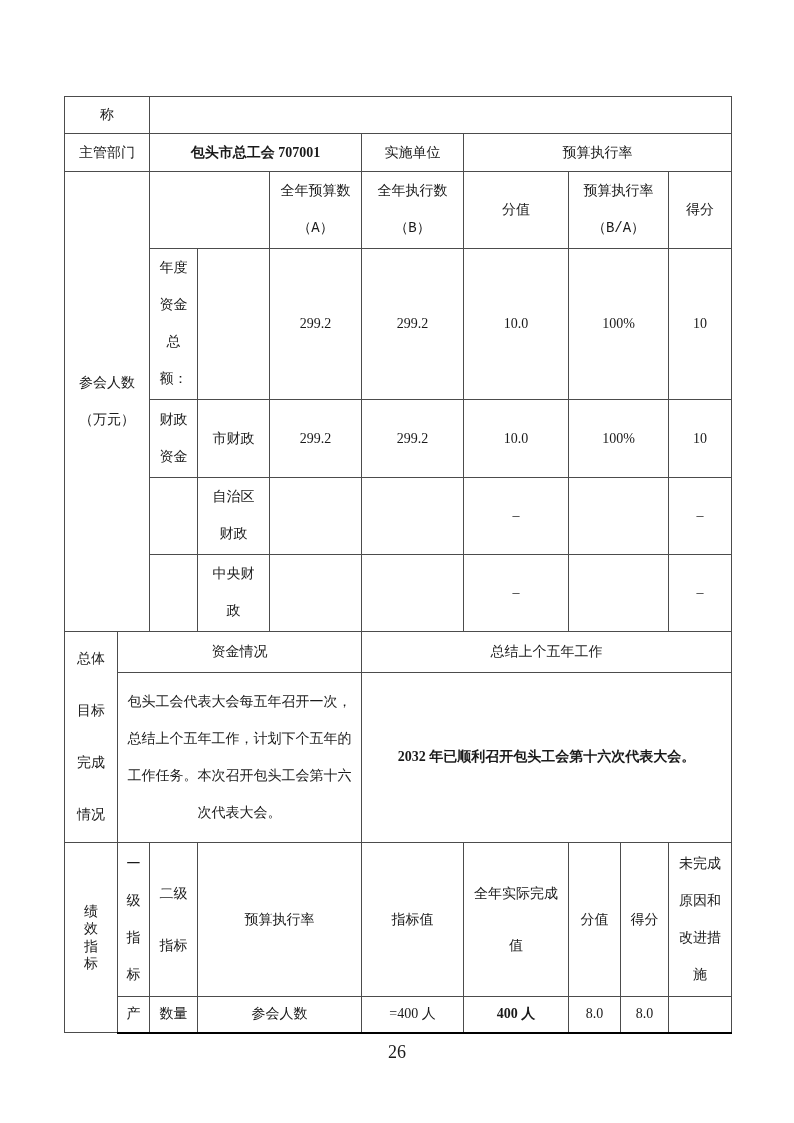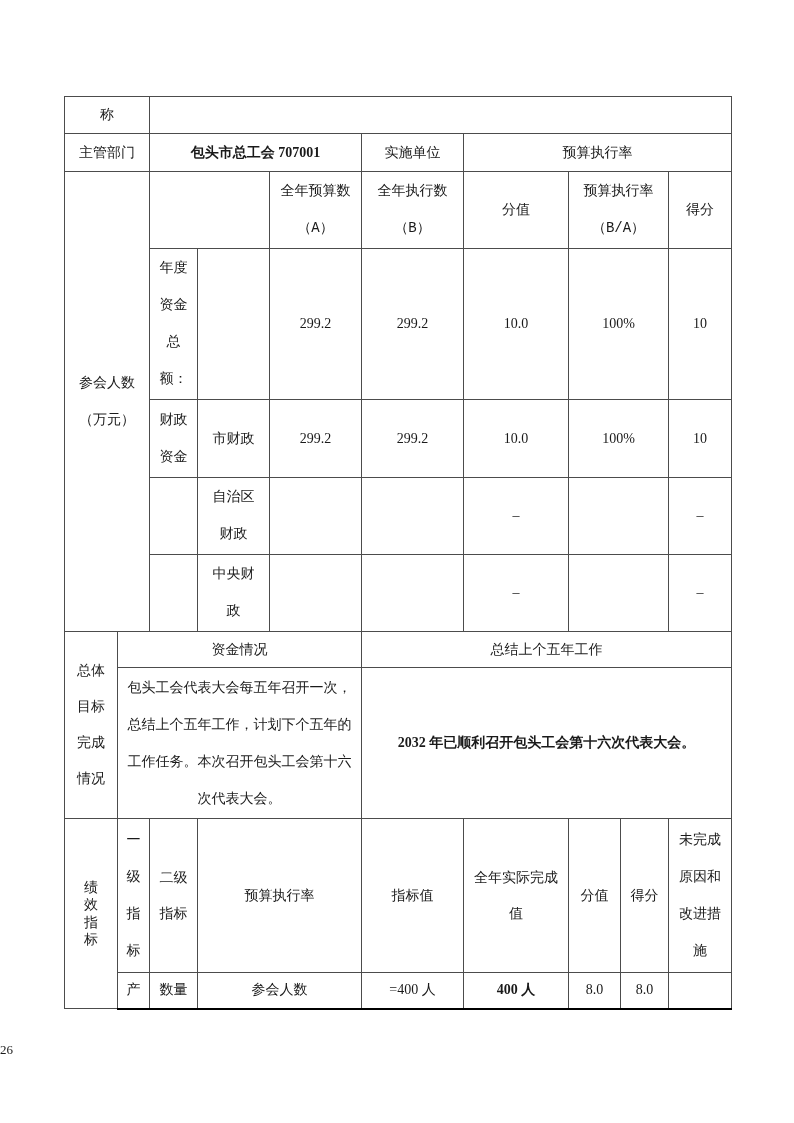--- a/index.html
+++ b/index.html
@@ -21,40 +21,40 @@
   table.doc td{
     border:1px solid #4c4c4c;
     font-size:14px;
     text-align:center;
     vertical-align:middle;
     padding:1px 3px;
     overflow:hidden;
   }
   .pre{white-space:pre-line;}
   .lh37{line-height:37px;font-family:Liberation Mono, monospace;}
-  .lh44{line-height:36px;}
+  .lh44{line-height:52px;}
   .left{text-align:left;padding-left:7px;font-weight:bold;}
   .goal-text{
     text-align:justify;
     padding:0 7px;
     line-height:37px;
     vertical-align:middle;
   }
   .perf-label{
     font-size:13px;
     line-height:1.25;
     letter-spacing:0;
   }
   .low{vertical-align:bottom;padding-bottom:5px;margin-top:8px;}
   tr.last td{border-bottom:2px solid #000000;}
   .page-number{
     position:absolute;
     top:1042px;left:0;width:100%;
-    text-align:left;
-    font-size:13px;
+    text-align:center;
+    font-size:18px;
   }
 </style>
 </head>
 <body>
 
 <div class="page">
 
   <table class="doc">
     <colgroup>
       <col style="width:53px">

